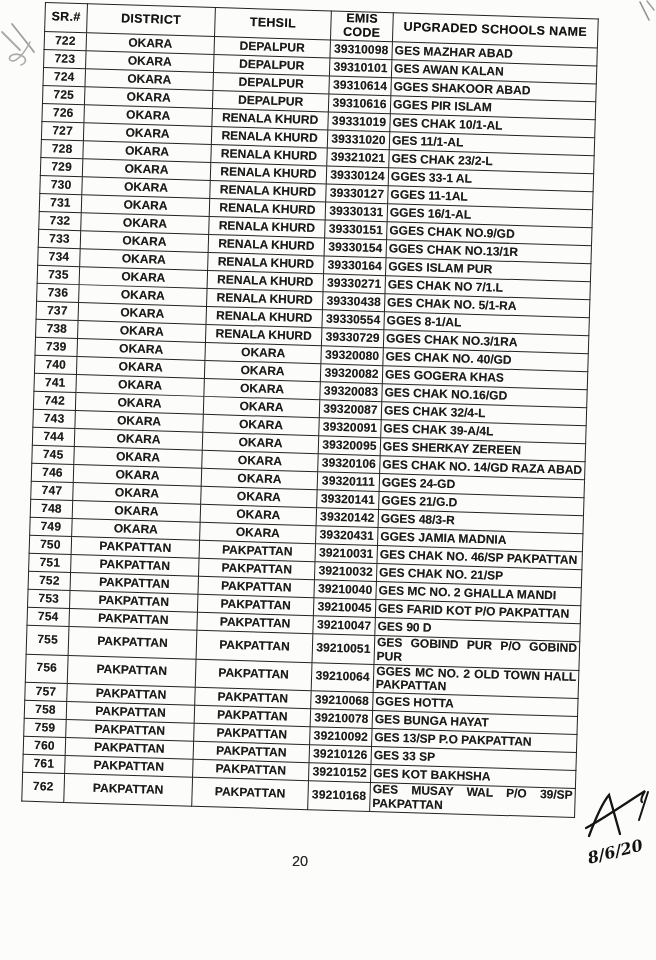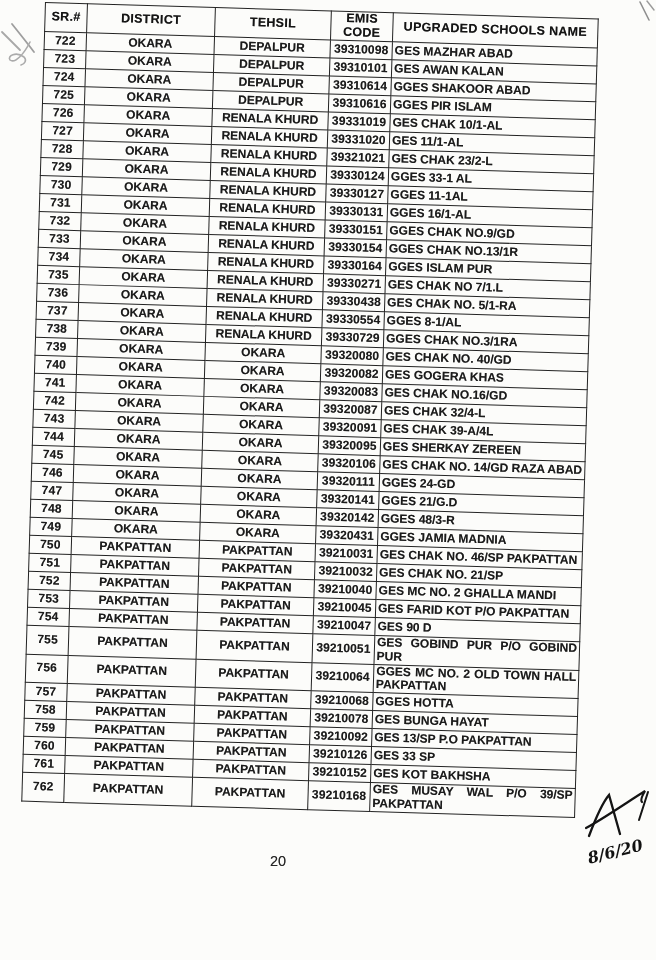--- a/index.html
+++ b/index.html
@@ -57,20 +57,21 @@
   td.c-school{
     text-align:justify;
     -moz-text-align-last:left;
     text-align-last:left;
     padding:1px 4px 1px 5px;
   }
   .page-number{
     position:absolute;
     left:270px;top:853px;
     width:60px;
+    text-align:center;
     font-size:14.5px;
     font-weight:500;
     color:#242424;
     text-shadow:0 0 .5px rgba(30,30,30,.5);
   }
   .handwriting{
     position:absolute;
     left:585px;top:786px;
     width:72px;height:120px;
   }

